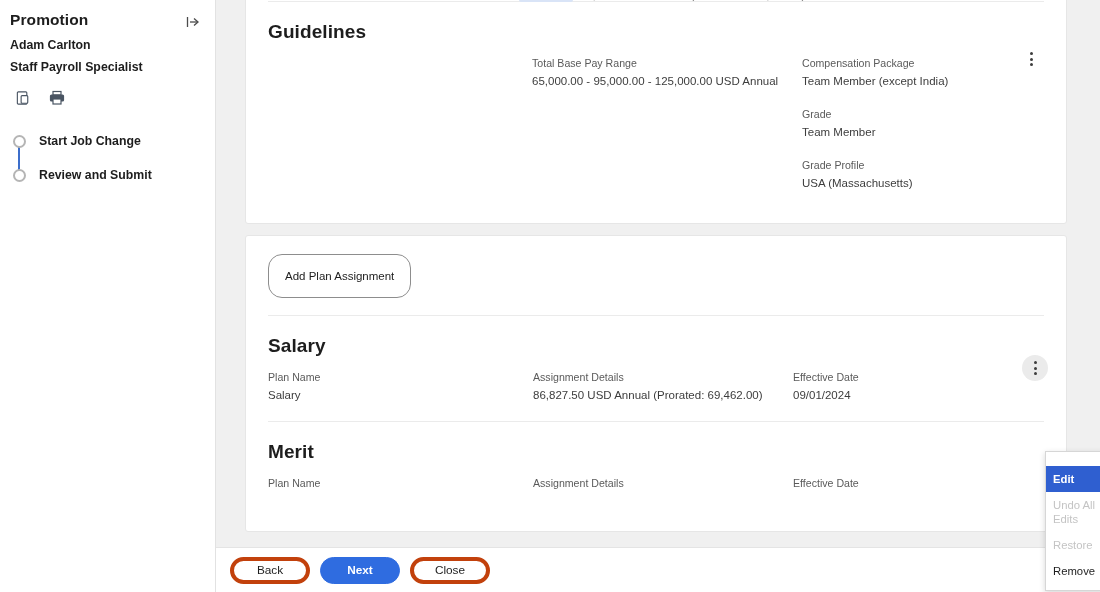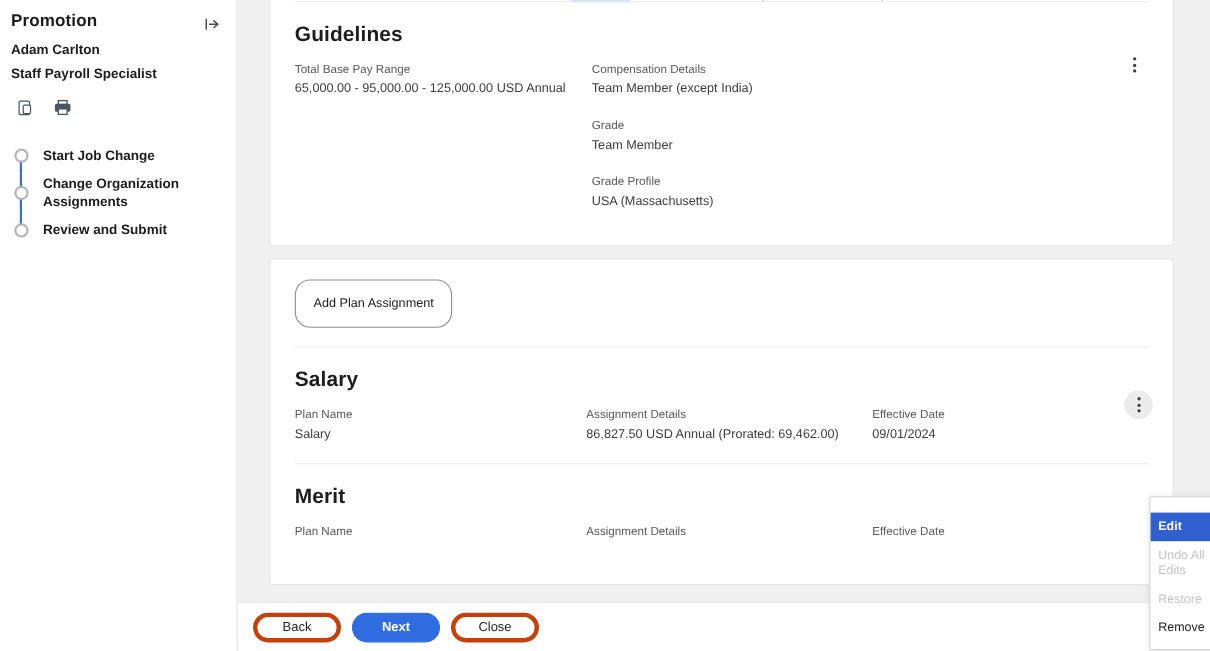--- a/index.html
+++ b/index.html
@@ -203,20 +203,21 @@
     font-weight: bold;
     color: #1d1d1d;
     padding: 19px 0 0 22px;
     letter-spacing: .1px;
   }
 
   .fields {
     display: flex;
     padding: 13px 4px 0 22px;
     position: relative;
+    justify-content: flex-end;
   }
   .col { }
   .col-1 { width: 270px; flex: 0 0 270px; }
   .col-2 { width: 260px; flex: 0 0 260px; }
 
   .fld { margin-bottom: 17px; }
   .fld-label {
     font-size: 10.6px;
     color: #5a5a5a;
     line-height: 15px;
@@ -411,27 +412,20 @@
     <div class="steps">
 
       <div class="step">
         <div class="step-dot-col">
           <div class="step-line"></div>
           <div class="dot"></div>
         </div>
         <div class="step-label">Start Job Change</div>
       </div>
 
-      <div class="step">
-        <div class="step-dot-col">
-          <div class="step-line"></div>
-          <div class="dot"></div>
-        </div>
-        <div class="step-label">Change Organization Assignments</div>
-      </div>
 
 
       <div class="step">
         <div class="step-dot-col">
           <div class="step-line"></div>
           <div class="dot"></div>
         </div>
         <div class="step-label">Review and Submit</div>
       </div>
 
@@ -456,21 +450,21 @@
         <div class="fields">
           <div class="col col-1">
             <div class="fld">
               <div class="fld-label">Total Base Pay Range</div>
               <div class="fld-value">65,000.00 - 95,000.00 - 125,000.00 USD Annual</div>
             </div>
           </div>
 
           <div class="col col-2">
             <div class="fld">
-              <div class="fld-label">Compensation Details</div>
+              <div class="fld-label">Compensation Package</div>
               <div class="fld-value">Team Member (except India)</div>
             </div>
             <div class="fld">
               <div class="fld-label">Grade</div>
               <div class="fld-value">Team Member</div>
             </div>
             <div class="fld">
               <div class="fld-label">Grade Profile</div>
               <div class="fld-value">USA (Massachusetts)</div>
             </div>

